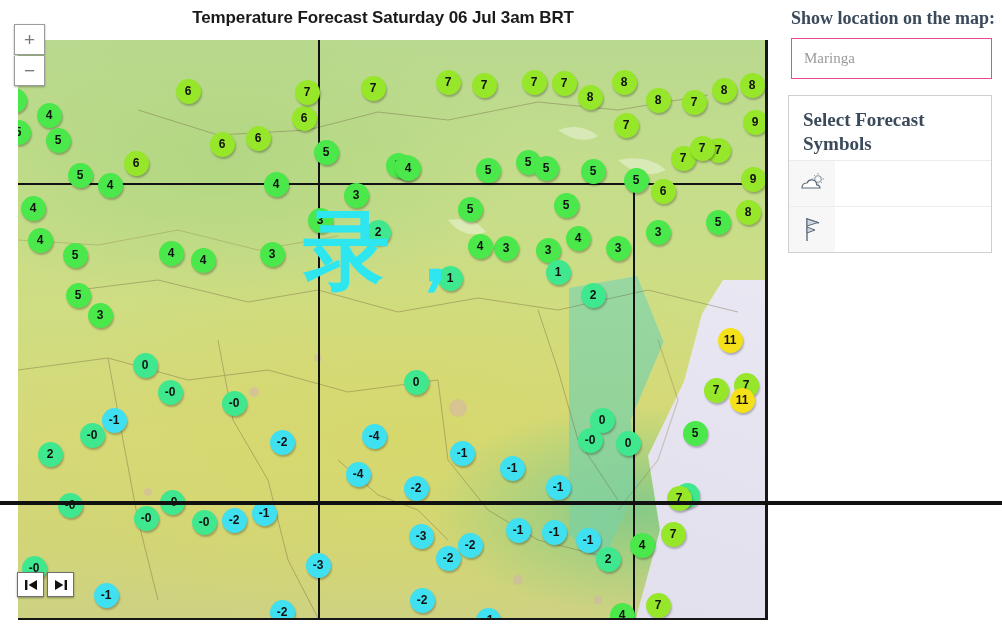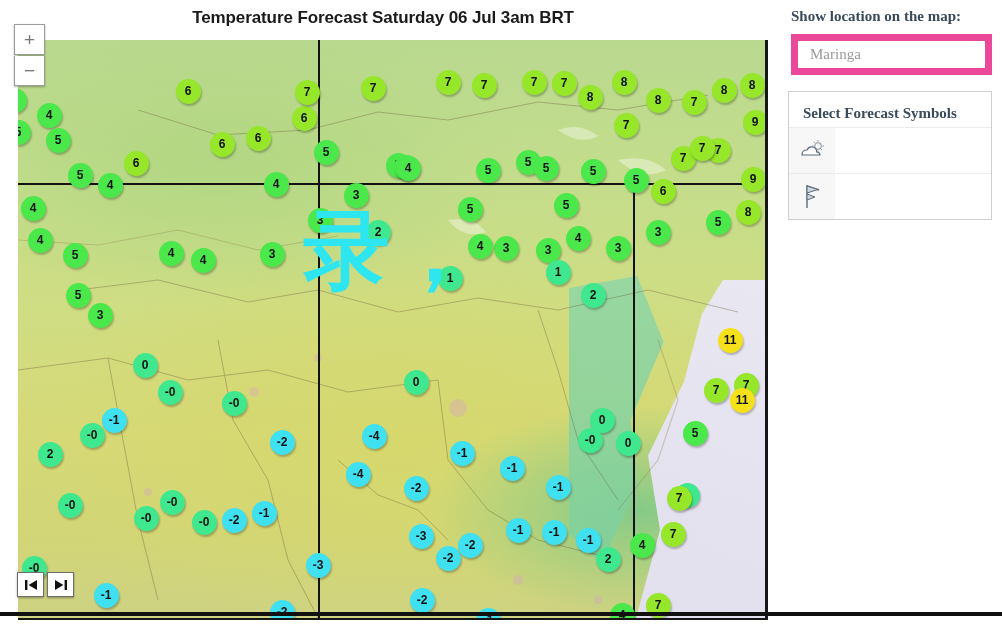--- a/index.html
+++ b/index.html
@@ -1,20 +1,20 @@
 <!DOCTYPE html>
 <html><head>
 <meta charset="utf-8">
 <style>
   html,body{margin:0;padding:0;}
   body{
     width:1002px;height:625px;overflow:hidden;background:#ffffff;
     font-family:"Liberation Serif", serif;
   }
-  .app{position:relative;width:1002px;height:616px;}
+  .app{position:relative;width:1002px;height:505px;}
 
   
   .map-panel{position:absolute;left:0;top:0;width:780px;height:625px;background:#ffffff;}
   .map-title{
     position:absolute;left:0;top:8px;width:766px;text-align:center;
     font-family:"Liberation Sans", sans-serif;font-weight:bold;font-size:17px;
     color:#1a1a1a;letter-spacing:-0.1px;
   }
   .map-frame{
     position:absolute;left:18px;top:40px;width:747px;height:578px;
@@ -76,34 +76,34 @@
     position:absolute;left:18px;top:210px;width:747px;
     text-align:center;color:#2ee6f0;z-index:25;pointer-events:none;
     font-family:"DejaVu Sans",sans-serif;font-weight:bold;
     font-size:86px;line-height:0.95;letter-spacing:2px;
   }
   .watermark .l2{display:block;}
 
   
   .sidebar{position:absolute;left:781px;top:0;width:221px;height:625px;background:#fff;}
   .sb-label{
-    margin:8px 0 0 10px;font-size:15px;color:#3b4a5a;font-weight:bold;
+    margin:8px 0 0 10px;font-size:18px;color:#3b4a5a;font-weight:bold;
     font-family:"Liberation Serif",serif;
   }
   .sb-input{
-    margin:9px 10px 0 10px;height:41px;border:7px solid #ec4899;background:#fff;
+    margin:9px 10px 0 10px;height:41px;border:1px solid #ec4899;background:#fff;
     display:flex;align-items:center;padding:0 12px;box-sizing:border-box;
   }
   .sb-input .ph{color:#9a9a9a;font-size:15px;font-family:"Liberation Serif",serif;}
 
   .symbol-box{
     margin:16px 10px 0 7px;border:1px solid #cfcfcf;background:#fff;
   }
   .symbol-title{
-    padding:12px 14px 4px 14px;font-size:15px;font-weight:bold;color:#3b4a5a;
+    padding:12px 14px 4px 14px;font-size:19px;font-weight:bold;color:#3b4a5a;
     line-height:1.25;
   }
   .symbol-row{
     display:flex;align-items:center;height:45px;border-top:1px solid #ececec;
   }
   .symbol-row:first-of-type{border-top:none;}
   .sym-icon{
     width:46px;height:45px;display:flex;align-items:center;justify-content:center;
     background:#f7f7f7;
   }

